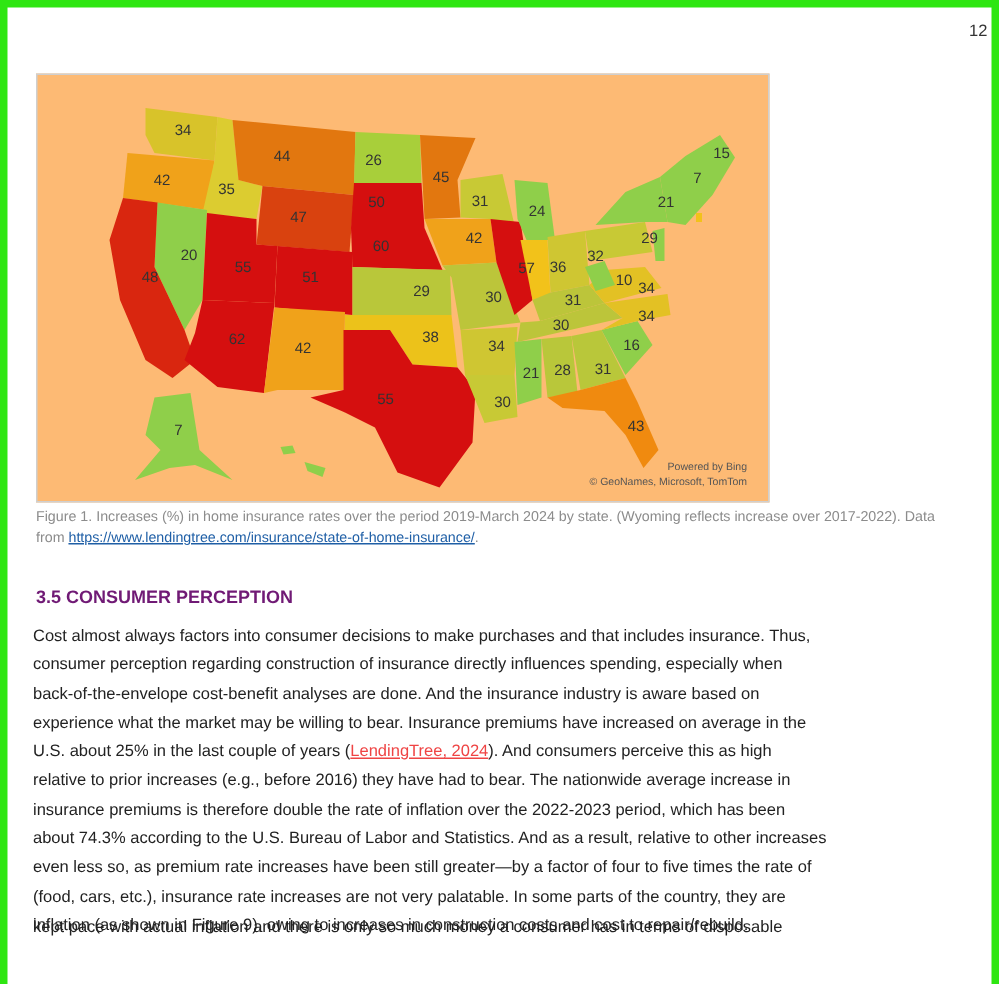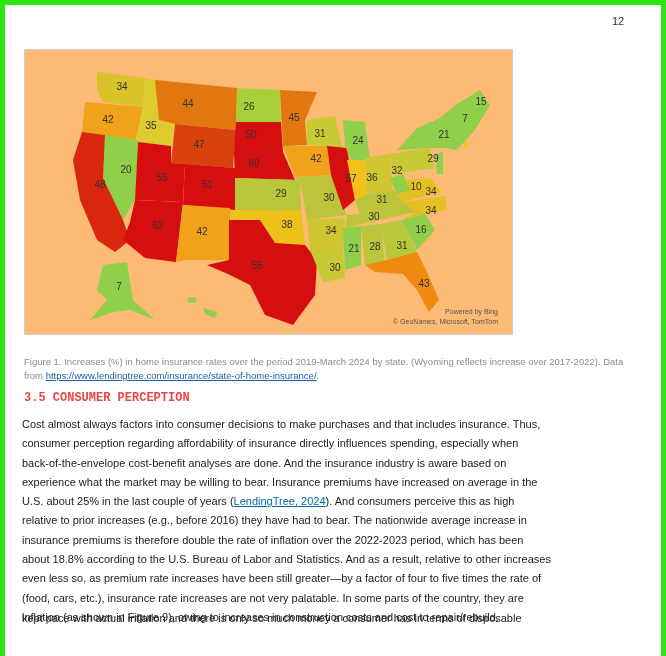--- a/index.html
+++ b/index.html
@@ -6,45 +6,45 @@
   body {
     width: 666px; height: 656px; overflow: hidden;
     background: #2ee612;
     font-family: "Liberation Sans", sans-serif;
   }
   .page {
     position: absolute; left: 5px; top: 5px; width: 656px; height: 651px;
     background: #ffffff; overflow: hidden;
   }
   .page-number {
-    position: absolute; left: 607px; top: 10px; font-size: 11px; color: #333;
+    position: absolute; left: 641px; top: 10px; font-size: 11px; color: #333;
   }
   .map-frame {
     position: absolute; left: 19px; top: 44px; width: 487px; height: 284px;
     border: 1px solid #cfcfcf; background: #fdba74; overflow: hidden;
   }
   .map-svg { position: absolute; left: 0; top: 0; }
   .state-label { font-size: 10px; fill: #333; font-family: "Liberation Sans", sans-serif; }
   .attrib {
     position: absolute; right: 14px; font-size: 7px; color: #555; text-align: right;
   }
   .caption {
     position: absolute; left: 19px; top: 333px; width: 600px;
-    font-size: 9.5px; line-height: 14px; color: #8c8c8c; margin-top: 17px;
+    font-size: 9.5px; line-height: 14px; color: #8c8c8c;
   }
   .caption a { color: #1f5fa6; text-decoration: underline; }
   .heading {
     position: absolute; left: 19px; top: 386px;
-    font-size: 12px; font-weight: bold; color: #ef4444; font-family: Liberation Mono, monospace;
+    font-size: 12px; font-weight: bold; color: #701a75;
   }
   .para {
     position: absolute; left: 17px; width: 620px;
     font-size: 11px; line-height: 19.3px; color: #222;
   }
-  .para a { color: #0369a1; text-decoration: underline; }
+  .para a { color: #ef4444; text-decoration: underline; }
   .p1 { top: 410px; }
   .p2 { top: 604px; }
   .line { white-space: nowrap; display: block; }
 </style>
 </head>
 <body>
 
 <div class="page">
   <div class="page-number">12</div>
 
@@ -149,27 +149,27 @@
   </div>
 
   <div class="caption">
     <span>Figure 1. Increases (%) in home insurance rates over the period 2019-March 2024 by state. (Wyoming reflects increase over 2017-2022). Data from </span><a href="#">https://www.lendingtree.com/insurance/state-of-home-insurance/</a><span>.</span>
   </div>
 
   <div class="heading">3.5  CONSUMER PERCEPTION</div>
 
   <div class="para p1">
     <span class="line">Cost almost always factors into consumer decisions to make purchases and that includes insurance. Thus,</span>
-    <span class="line">consumer perception regarding affordability of insurance directly influences spending, especially when</span>
+    <span class="line">consumer perception regarding construction of insurance directly influences spending, especially when</span>
     <span class="line">back-of-the-envelope cost-benefit analyses are done. And the insurance industry is aware based on</span>
     <span class="line">experience what the market may be willing to bear. Insurance premiums have increased on average in the</span>
     <span class="line"><span>U.S. about 25% in the last couple of years (</span><a href="#">LendingTree, 2024</a><span>). And consumers perceive this as high</span></span>
     <span class="line">relative to prior increases (e.g., before 2016) they have had to bear. The nationwide average increase in</span>
     <span class="line">insurance premiums is therefore double the rate of inflation over the 2022-2023 period, which has been</span>
-    <span class="line">about 18.8% according to the U.S. Bureau of Labor and Statistics. And as a result, relative to other increases</span>
+    <span class="line">about 74.3% according to the U.S. Bureau of Labor and Statistics. And as a result, relative to other increases</span>
     <span class="line">even less so, as premium rate increases have been still greater—by a factor of four to five times the rate of</span>
     <span class="line">(food, cars, etc.), insurance rate increases are not very palatable. In some parts of the country, they are</span>
     <span class="line">inflation (as shown in Figure 9), owing to increases in construction costs and cost to repair/rebuild.</span>
   </div>
 
   <div class="para p2">
     <span class="line">kept pace with actual inflation and there is only so much money a consumer has in terms of disposable</span>
   </div>
 </div>
 

